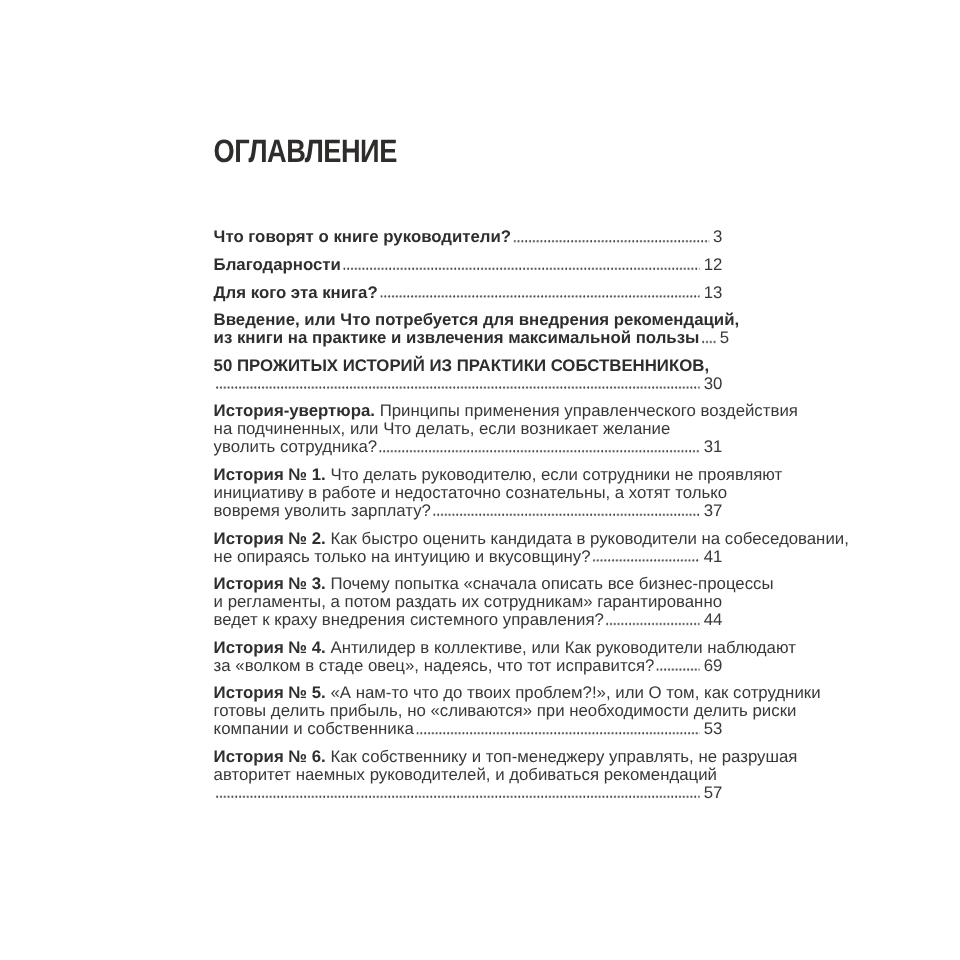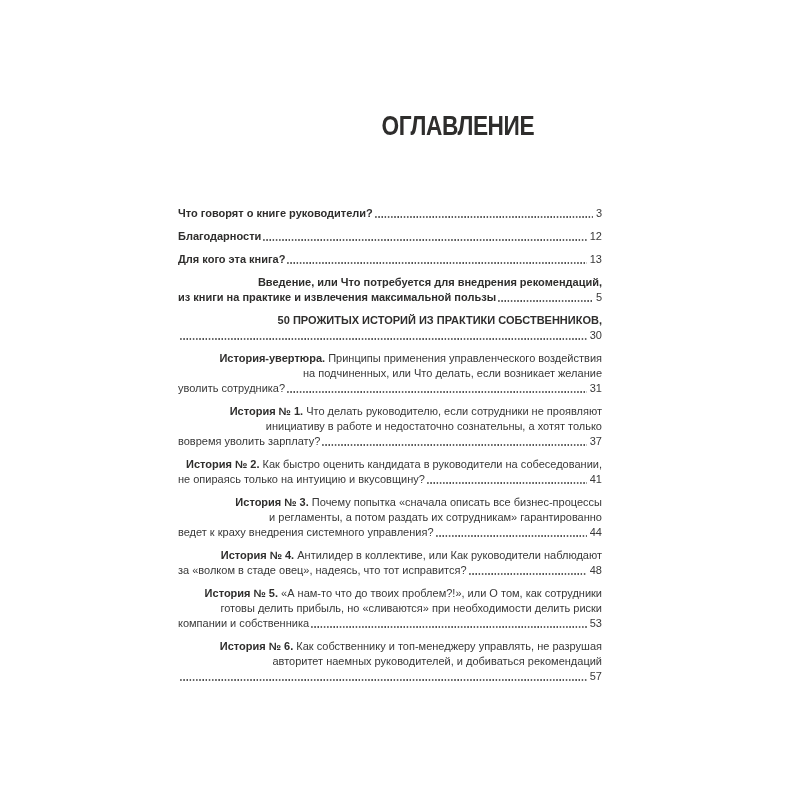--- a/index.html
+++ b/index.html
@@ -10,37 +10,36 @@
     background: #ffffff;
     font-family: "Liberation Sans", "DejaVu Sans", sans-serif;
     color: #383838;
     overflow: hidden;
   }
   .page {
     position: absolute;
     left: 178px;
     top: 0;
     width: 424px;
-    text-align: right;
   }
   h1.title {
     margin: 113px 0 0 0;
     padding: 0;
     font-size: 27px;
     line-height: 27px;
     font-weight: bold;
     letter-spacing: -0.5px;
     color: #2e2d2c;
     transform: scaleX(0.84);
     transform-origin: left center;
     white-space: nowrap;
   }
   .toc {
-    margin-top: 66px;
-    font-size: 11px;
+    margin-top: 50px;
+    font-size: 14px;
     line-height: 15px;
   }
   .entry {
     margin-bottom: 8px;
   }
   .line {
     white-space: nowrap;
   }
   .line.last {
     display: flex;
@@ -140,21 +139,21 @@
           <span class="txt">ведет к краху внедрения системного управления?</span>
           <span class="leader"></span>
           <span class="pg">44</span>
         </div>
       </div>
       <div class="entry">
         <div class="line"><span class="txt"><b>История № 4.</b> Антилидер в коллективе, или Как руководители наблюдают</span></div>
         <div class="line last">
           <span class="txt">за «волком в стаде овец», надеясь, что тот исправится?</span>
           <span class="leader"></span>
-          <span class="pg">48</span>
+          <span class="pg">69</span>
         </div>
       </div>
       <div class="entry">
         <div class="line"><span class="txt"><b>История № 5.</b> «А нам-то что до твоих проблем?!», или О том, как сотрудники</span></div>
         <div class="line"><span class="txt">готовы делить прибыль, но «сливаются» при необходимости делить риски</span></div>
         <div class="line last">
           <span class="txt">компании и собственника</span>
           <span class="leader"></span>
           <span class="pg">53</span>
         </div>

